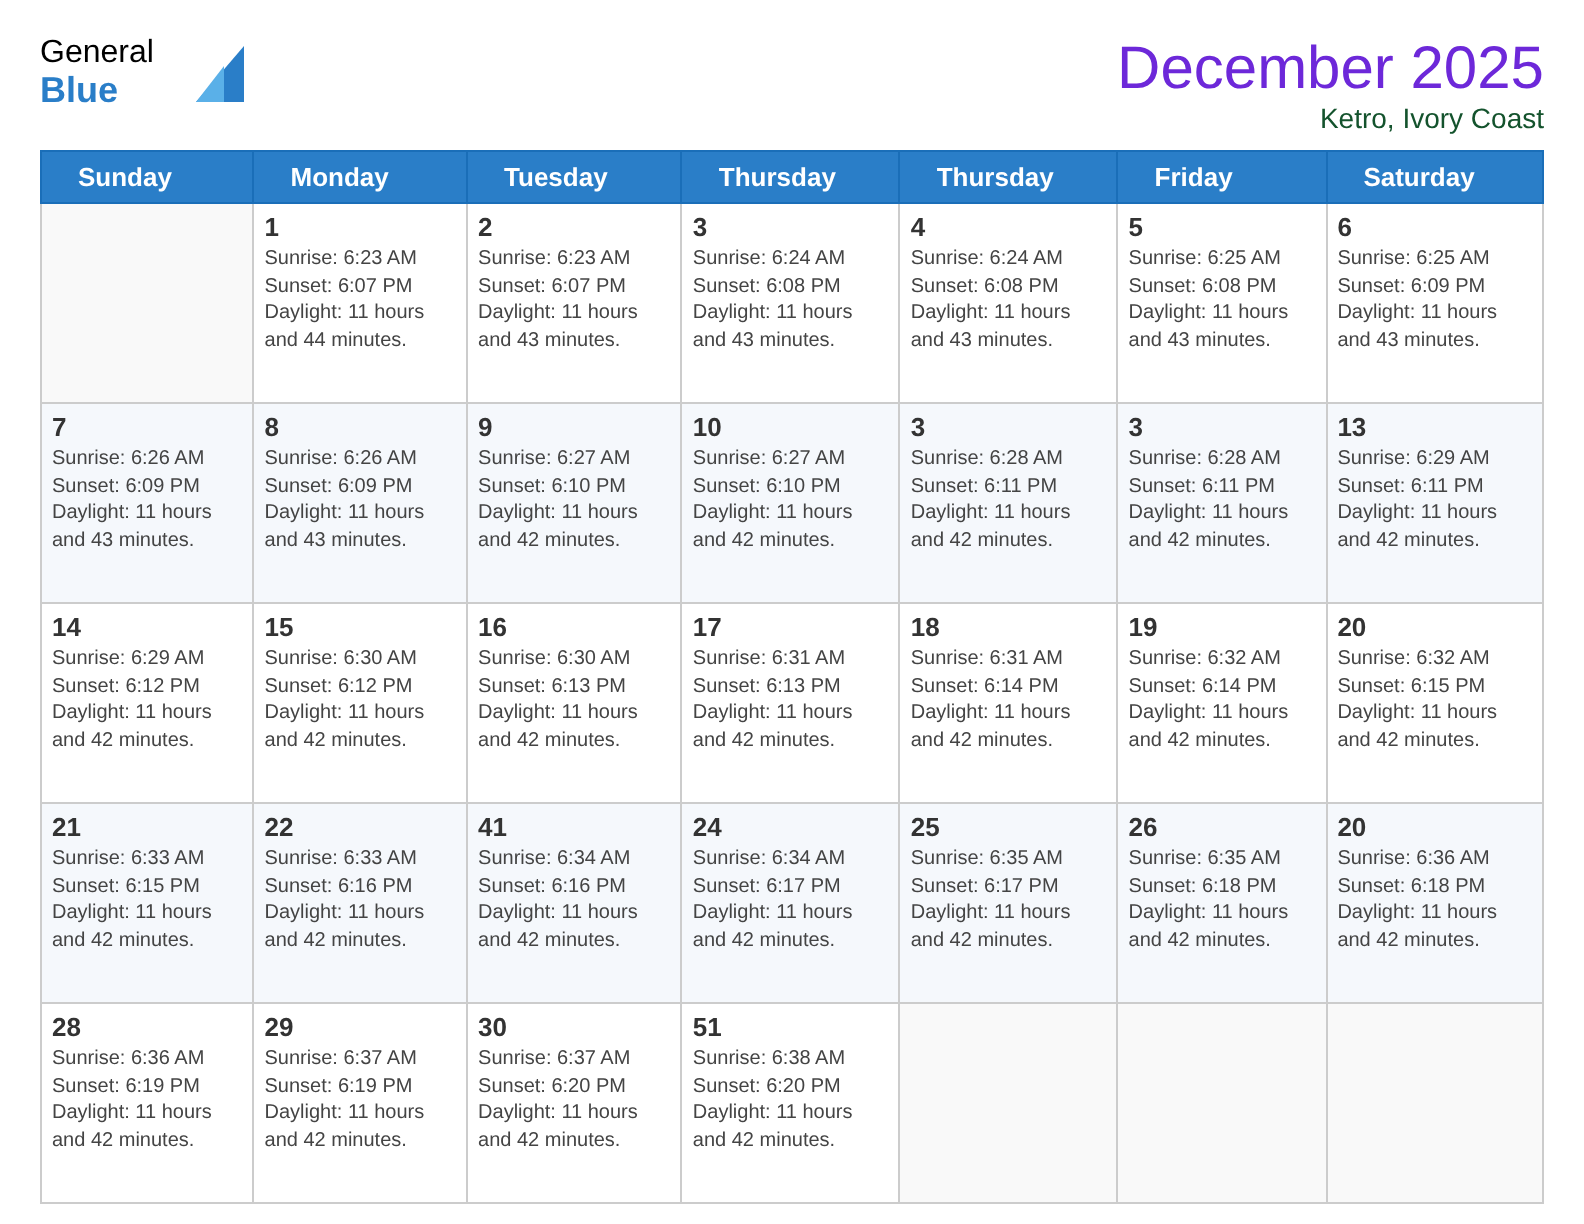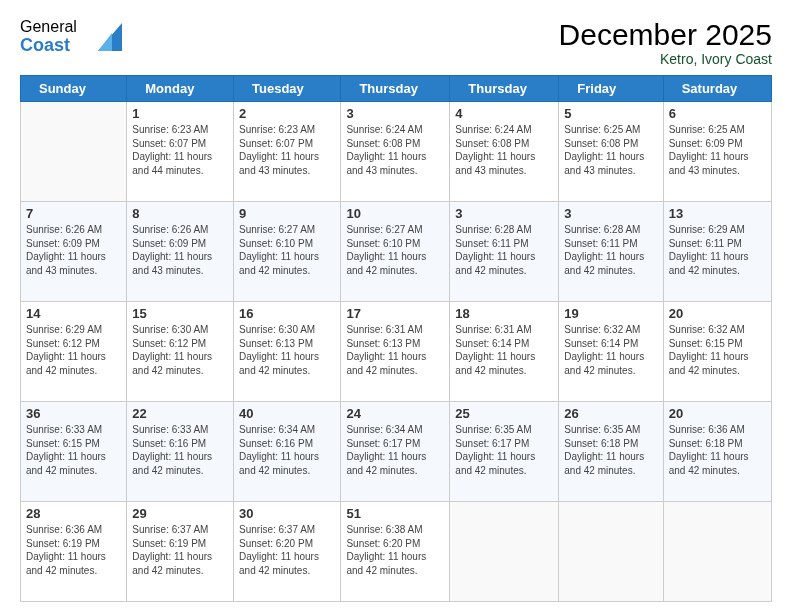--- a/index.html
+++ b/index.html
@@ -42,21 +42,21 @@
       width: 24px;
       height: 28px;
       margin-left: 2px;
     }
     .title-block {
       text-align: right;
     }
     .main-title {
       font-size: 30px;
       font-weight: 400;
-      color: #000000;
+      color: #6d28d9;
       line-height: 1.1;
     }
     .subtitle {
       font-size: 14px;
       color: #14532d;
     }
     .calendar-table {
       width: 100%;
       border-collapse: collapse;
       flex: 1;
@@ -103,21 +103,21 @@
     }
   </style>
 </head>
 <body>
 
 <div class="page">
   <div class="header">
     <div class="logo">
       <div class="logo-text">
         <span>General</span>
-        <span class="logo-blue">Coast</span>
+        <span class="logo-blue">Blue</span>
       </div>
       <svg class="logo-icon" viewBox="0 0 24 28" xmlns="http://www.w3.org/2000/svg">
         <polygon points="0,28 24,0 24,28" fill="#2a7ec8"></polygon>
         <polygon points="0,28 14,10 14,28" fill="#5ab0e8"></polygon>
       </svg>
     </div>
     <div class="title-block">
       <div class="main-title">December 2025</div>
       <div class="subtitle">Ketro, Ivory Coast</div>
     </div>
@@ -318,39 +318,39 @@
             <div class="day-info">
               <div>Sunrise: 6:32 AM</div>
               <div>Sunset: 6:15 PM</div>
               <div>Daylight: 11 hours</div>
               <div>and 42 minutes.</div>
             </div>
           </td>
         </tr>
         <tr>
           <td>
-            <span class="day-number">36</span>
+            <span class="day-number">21</span>
             <div class="day-info">
               <div>Sunrise: 6:33 AM</div>
               <div>Sunset: 6:15 PM</div>
               <div>Daylight: 11 hours</div>
               <div>and 42 minutes.</div>
             </div>
           </td>
           <td>
             <span class="day-number">22</span>
             <div class="day-info">
               <div>Sunrise: 6:33 AM</div>
               <div>Sunset: 6:16 PM</div>
               <div>Daylight: 11 hours</div>
               <div>and 42 minutes.</div>
             </div>
           </td>
           <td>
-            <span class="day-number">40</span>
+            <span class="day-number">41</span>
             <div class="day-info">
               <div>Sunrise: 6:34 AM</div>
               <div>Sunset: 6:16 PM</div>
               <div>Daylight: 11 hours</div>
               <div>and 42 minutes.</div>
             </div>
           </td>
           <td>
             <span class="day-number">24</span>
             <div class="day-info">

